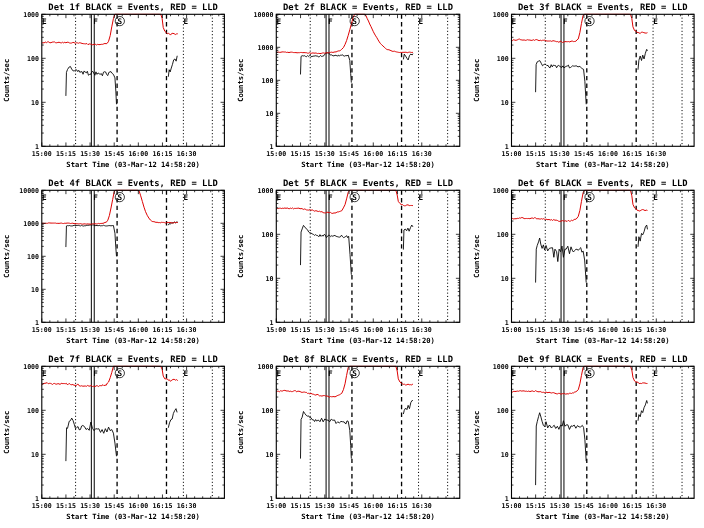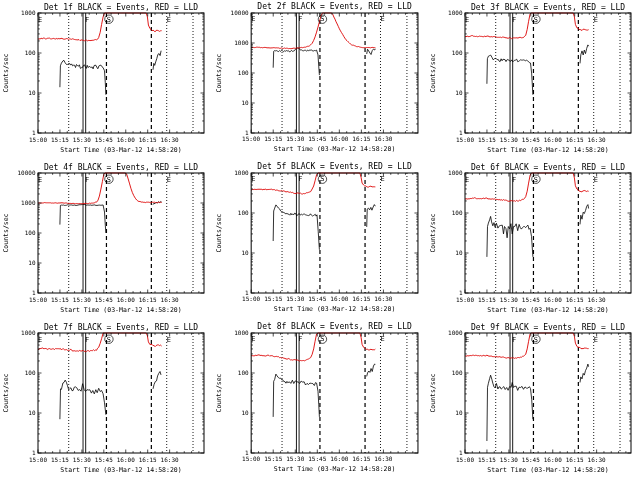--- a/index.html
+++ b/index.html
@@ -1,18 +1,18 @@
 <!DOCTYPE html>
 <html><head>
 <meta charset="utf-8">
 <style>
   html,body{margin:0;padding:0;background:#ffffff;}
   body{width:640px;height:480px;overflow:hidden;font-family:"DejaVu Sans Mono", monospace;}
   .grid{display:grid;grid-template-columns:213px 214px 213px;grid-template-rows:160px 160px 160px;width:640px;height:480px;background:#ffffff;}
-  .cell{position:relative;}
+  .cell{position:relative;font-weight:bold;}
   .cell svg{display:block;}
   text{font-family:"DejaVu Sans Mono", monospace;fill:#000;}
 </style>
 </head>
 <body>
 
 <div class="grid" id="plot-grid">
     <div class="cell">
       <svg viewBox="0 0 213 160" width="100%" height="160" preserveAspectRatio="none">
         <g stroke="#000000" stroke-width="0.9">

